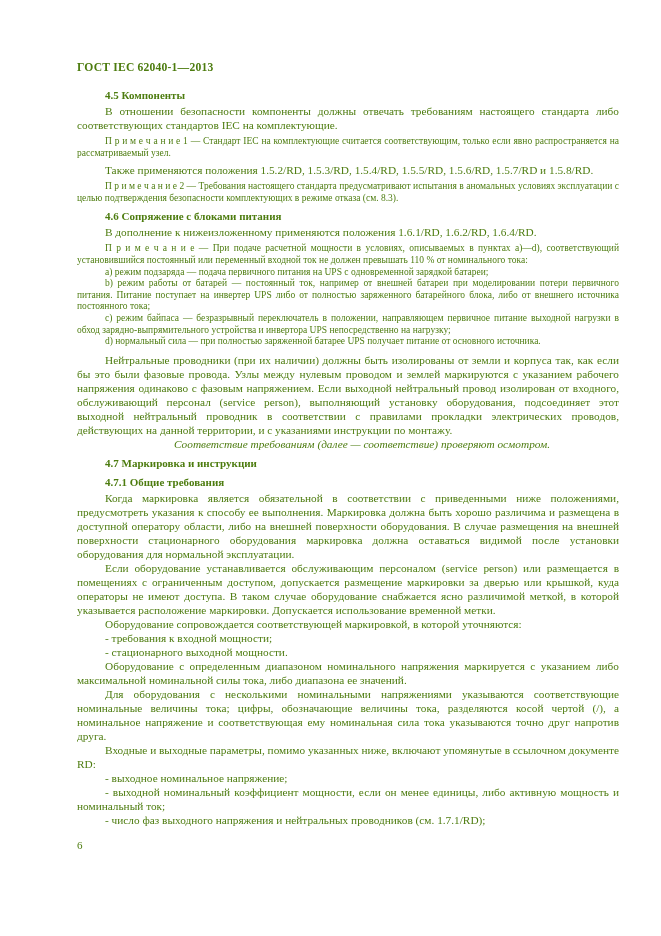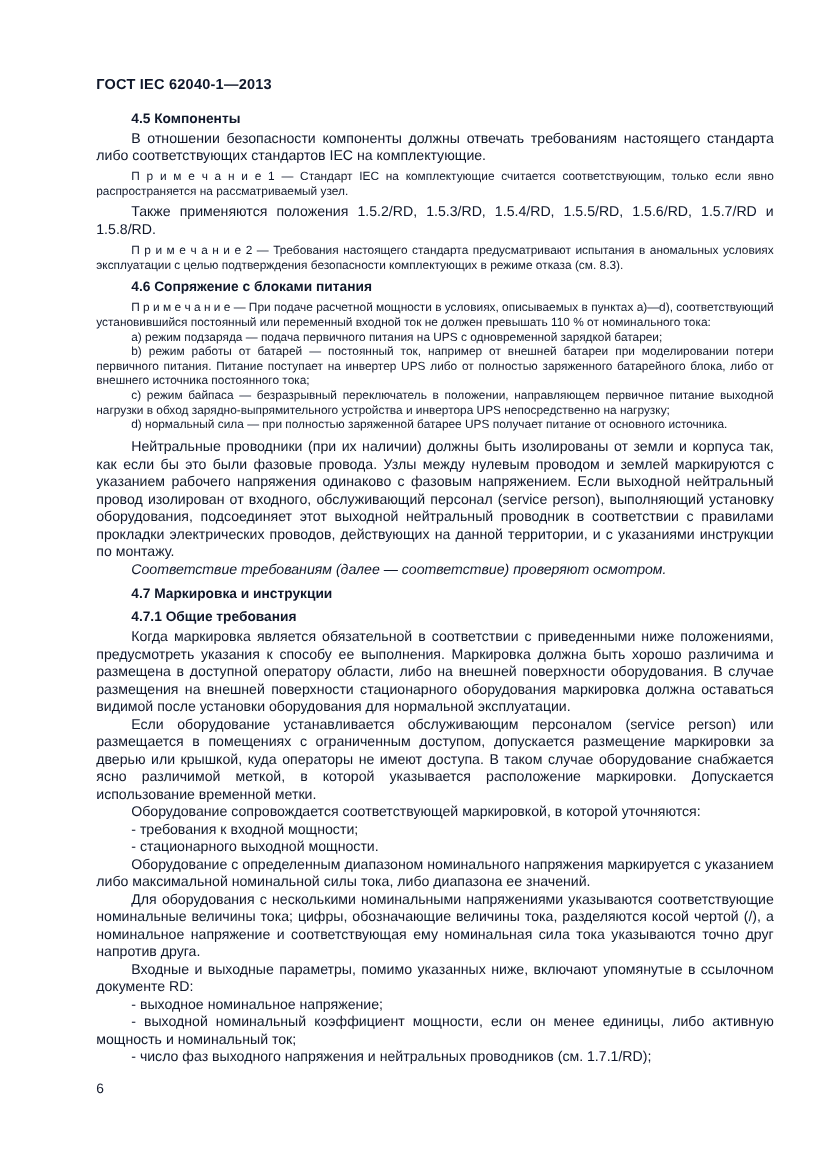--- a/index.html
+++ b/index.html
@@ -1,52 +1,53 @@
 <!DOCTYPE html>
 <html><head>
 <meta charset="utf-8">
 <style>
   html,body{margin:0;padding:0;background:#ffffff;}
   .doc{
     position:relative;
     width:661px;height:936px;
     background:#ffffff;
-    font-family:Liberation Sans, sans-serif;
-    color:#0f172a;
+    font-family:Liberation Serif, serif;
+    color:#4d7c0f;
     overflow:hidden;
   }
   .content{
     position:absolute;left:77px;top:61px;width:542px;
   }
   .hdr{font-size:11.6px;font-weight:bold;letter-spacing:.2px;}
   .h{font-size:11px;font-weight:bold;text-indent:28px;margin:5px 0 2px;line-height:14px;}
   .h.first{margin-top:14px;}
   .p{font-size:11.3px;line-height:14px;text-align:justify;text-indent:28px;margin:0;}
   .p.mt{margin-top:5px;}
-  .it{font-size:11.3px;line-height:14px;font-style:italic;text-indent:28px;margin:0;}
+  .it{font-size:11.3px;line-height:14px;font-style:italic;text-indent:28px;margin:0;text-align:center;}
   .note{font-size:9.5px;line-height:11.6px;text-align:justify;text-indent:28px;margin:4px 0;}
   .note.nm{margin:0;}
   .li{font-size:11.3px;line-height:14px;text-align:justify;text-indent:28px;margin:0;}
   .pageno{font-size:11px;margin-top:12px;}
 </style>
 </head>
 <body>
 
 <div class="doc">
   <div class="content">
 
     <div class="hdr">ГОСТ IEC 62040-1—2013</div>
 
     <div class="h first">4.5 Компоненты</div>
     <div class="p">В отношении безопасности компоненты должны отвечать требованиям настоящего стандарта либо соответствующих стандартов IEC на комплектующие.</div>
     <div class="note">П р и м е ч а н и е 1 — Стандарт IEC на комплектующие считается соответствующим, только если явно распространяется на рассматриваемый узел.</div>
     <div class="p">Также применяются положения 1.5.2/RD, 1.5.3/RD, 1.5.4/RD, 1.5.5/RD, 1.5.6/RD, 1.5.7/RD и 1.5.8/RD.</div>
     <div class="note">П р и м е ч а н и е 2 — Требования настоящего стандарта предусматривают испытания в аномальных условиях эксплуатации с целью подтверждения безопасности комплектующих в режиме отказа (см. 8.3).</div>
 
     <div class="h">4.6 Сопряжение с блоками питания</div>
+    <div class="p">В дополнение к нижеизложенному применяются положения 1.6.1/RD, 1.6.2/RD, 1.6.4/RD.</div>
 
     <div class="note" style="margin-bottom:0">П р и м е ч а н и е — При подаче расчетной мощности в условиях, описываемых в пунктах a)—d), соответствующий установившийся постоянный или переменный входной ток не должен превышать 110 % от номинального тока:</div>
     <div class="note nm">a) режим подзаряда — подача первичного питания на UPS с одновременной зарядкой батареи;</div>
     <div class="note nm">b) режим работы от батарей — постоянный ток, например от внешней батареи при моделировании потери первичного питания. Питание поступает на инвертер UPS либо от полностью заряженного батарейного блока, либо от внешнего источника постоянного тока;</div>
     <div class="note nm">c) режим байпаса — безразрывный переключатель в положении, направляющем первичное питание выходной нагрузки в обход зарядно-выпрямительного устройства и инвертора UPS непосредственно на нагрузку;</div>
     <div class="note nm">d) нормальный сила — при полностью заряженной батарее UPS получает питание от основного источника.</div>
 
     <div class="p mt">Нейтральные проводники (при их наличии) должны быть изолированы от земли и корпуса так, как если бы это были фазовые провода. Узлы между нулевым проводом и землей маркируются с указанием рабочего напряжения одинаково с фазовым напряжением. Если выходной нейтральный провод изолирован от входного, обслуживающий персонал (service person), выполняющий установку оборудования, подсоединяет этот выходной нейтральный проводник в соответствии с правилами прокладки электрических проводов, действующих на данной территории, и с указаниями инструкции по монтажу.</div>
     <div class="it">Соответствие требованиям (далее — соответствие) проверяют осмотром.</div>
 

